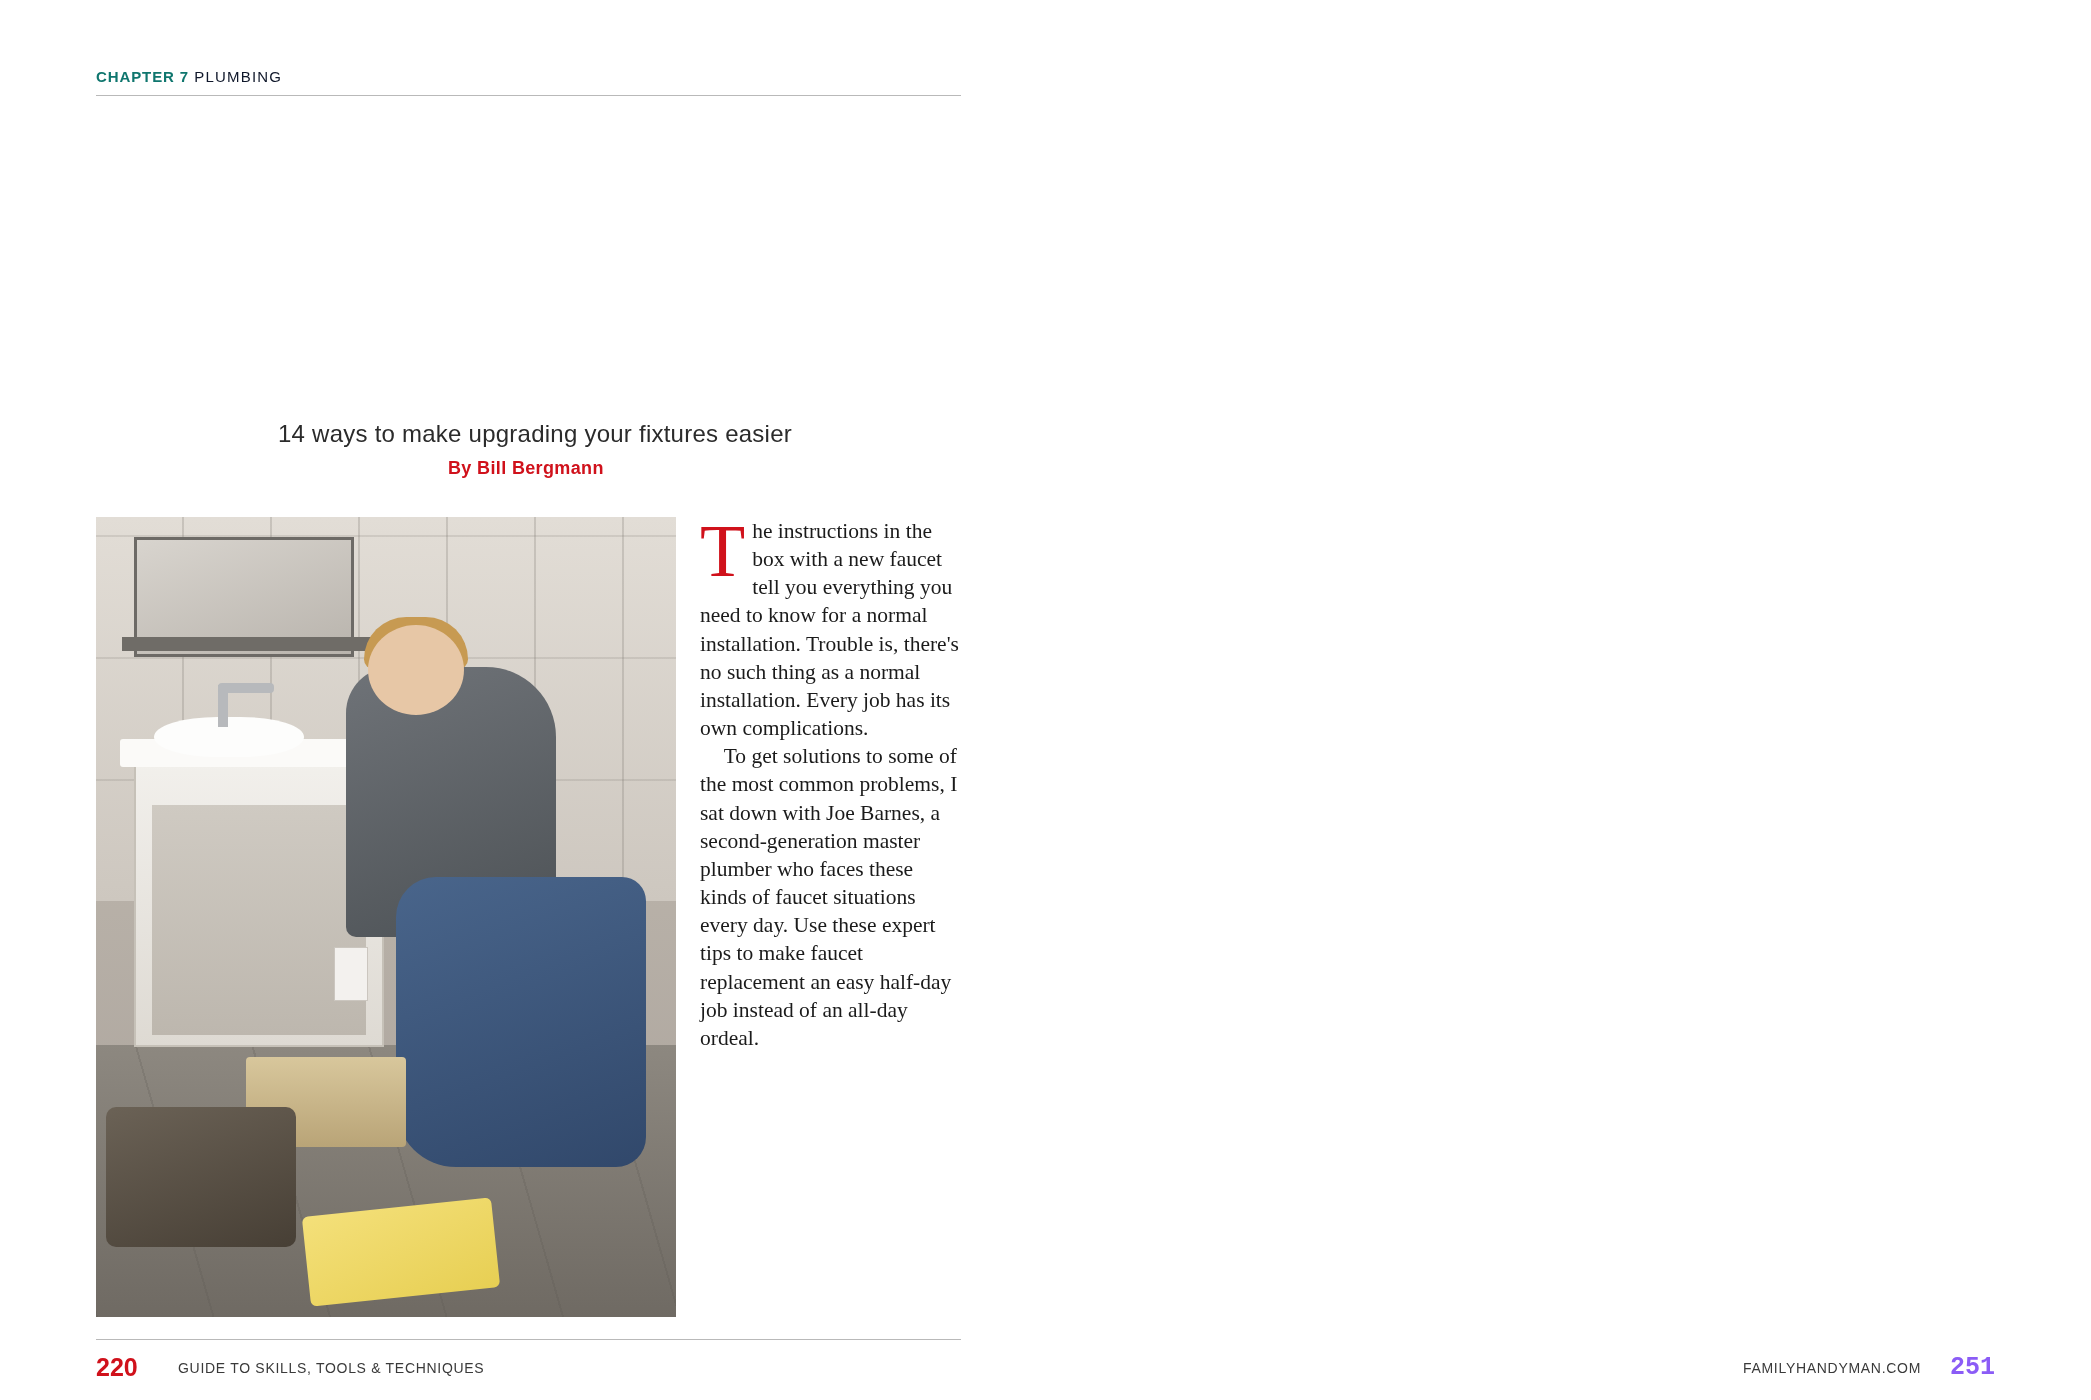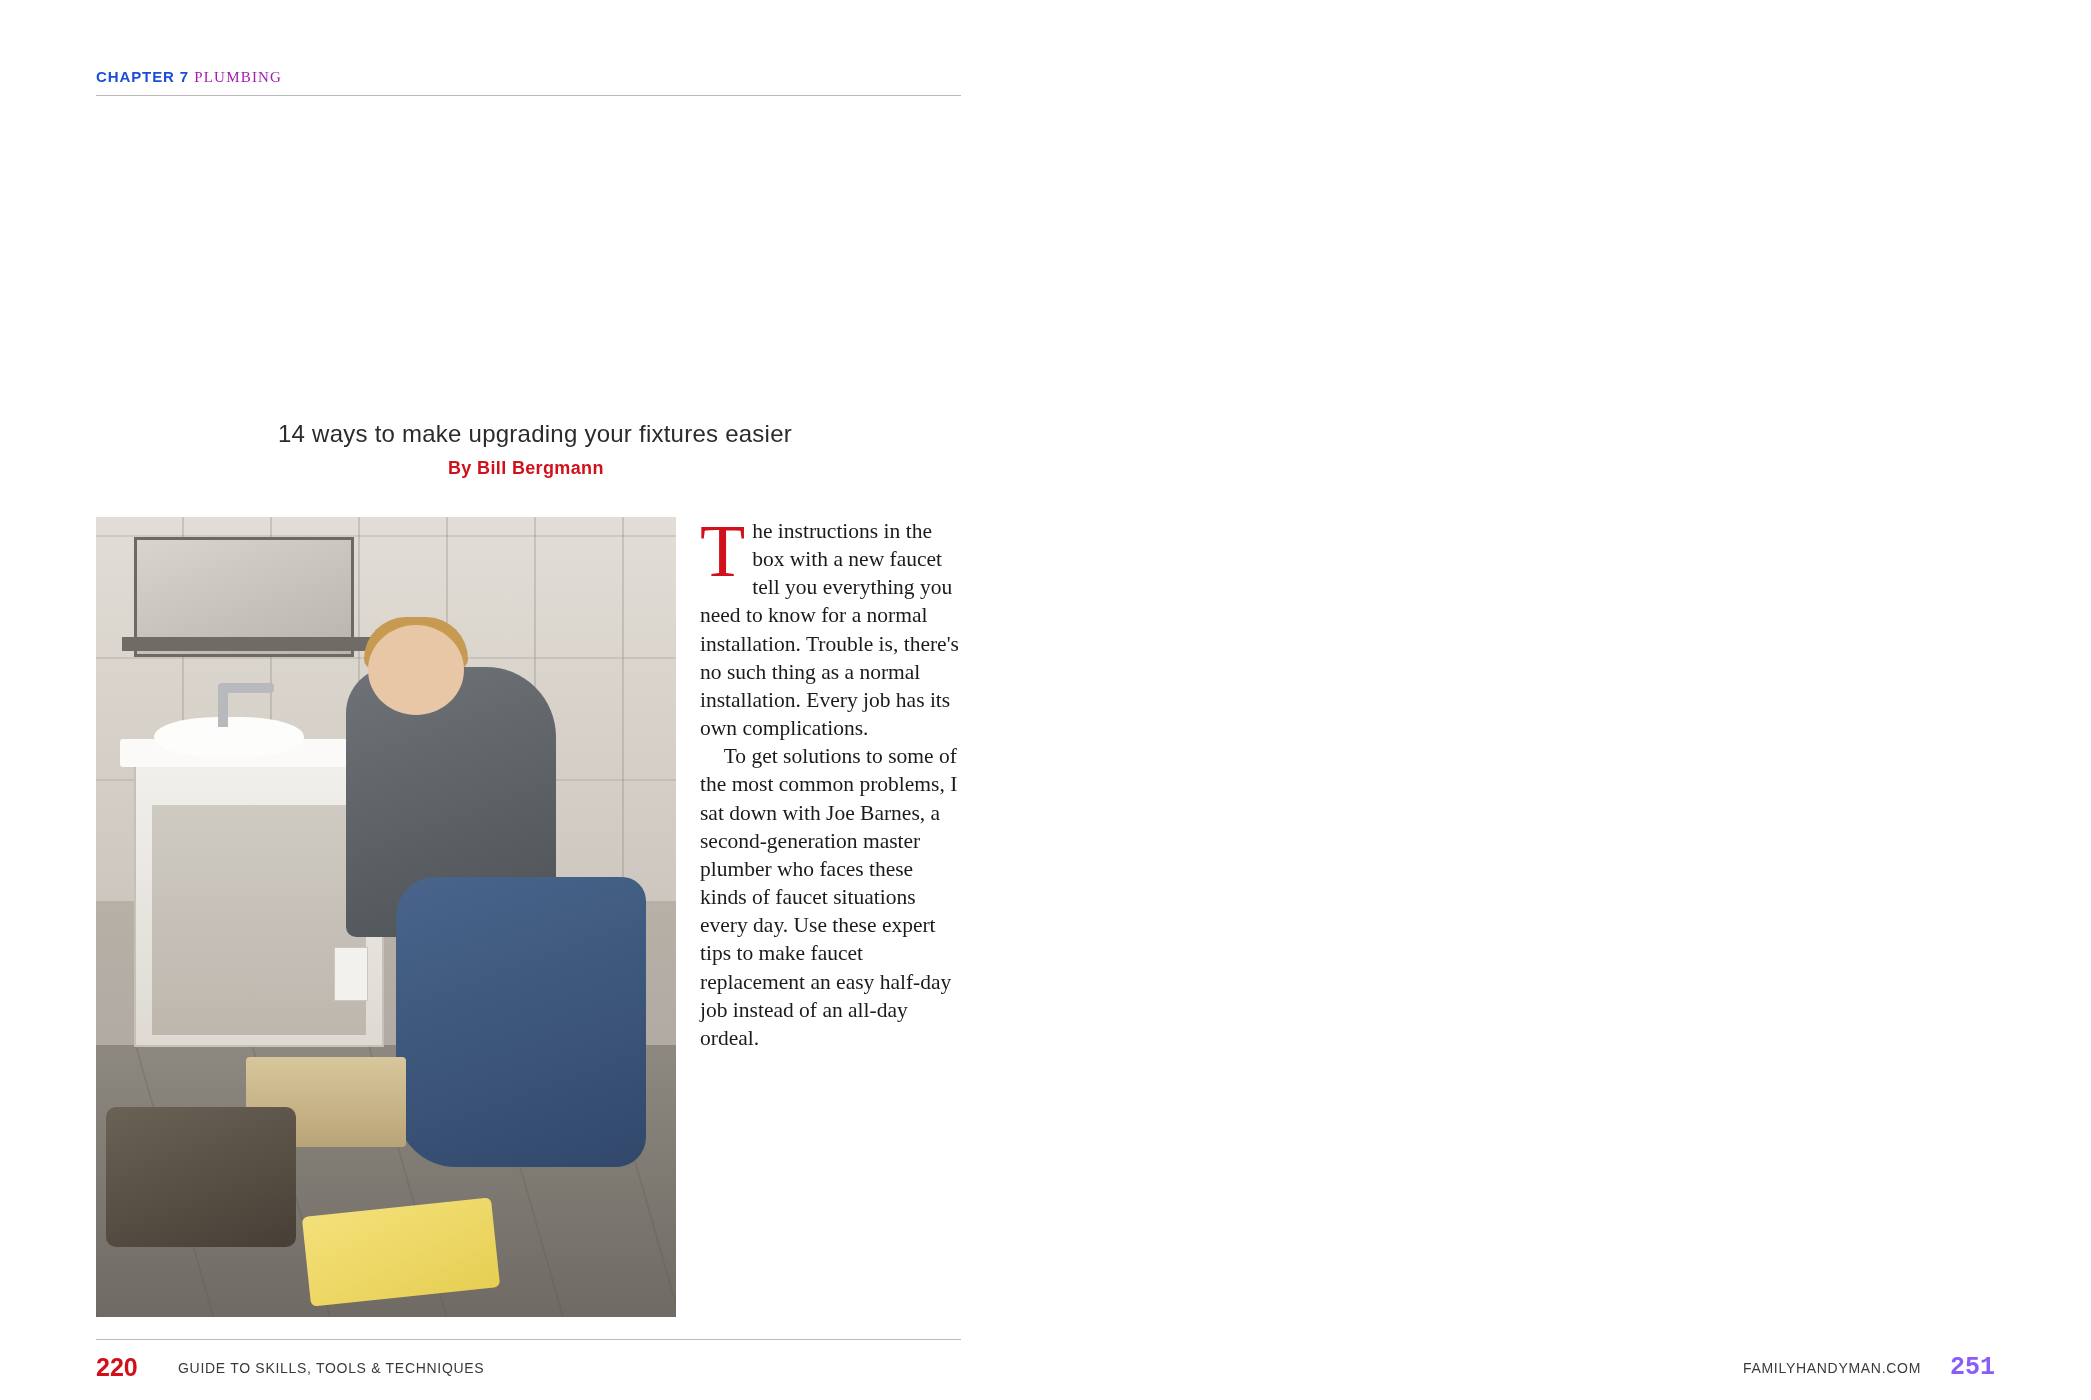--- a/index.html
+++ b/index.html
@@ -18,22 +18,22 @@
 
   
   .chapter-rule {
     position:absolute; left:96px; top:95px; width:865px; height:1px; background:#b9b9b9;
   }
   .chapter-line {
     position:absolute; left:96px; top:68px;
     font-family:"Liberation Sans", sans-serif;
     font-size:15px; letter-spacing:0.06em;
   }
-  .chapter-line .ch { color:#1d4ed8; font-weight:bold; }
-  .chapter-line .sub { color:#a21caf; font-weight:normal; letter-spacing:0.08em;font-family:Liberation Serif, serif; }
+  .chapter-line .ch { color:#0f766e; font-weight:bold; }
+  .chapter-line .sub { color:#0f172a; font-weight:normal; letter-spacing:0.08em; }
 
   .headline {
     position:absolute; left:175px; top:195px; width:760px;
     font-family:"Liberation Serif", serif;
     font-size:88px; line-height:0.98; letter-spacing:-0.01em;
     color:#191919;
   }
   .headline .l2 { display:block; }
   .deck {
     position:absolute; left:278px; top:420px; width:680px;

